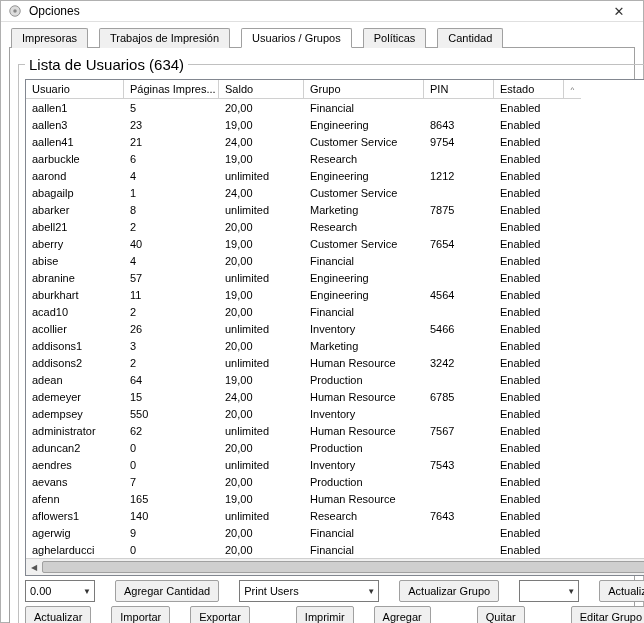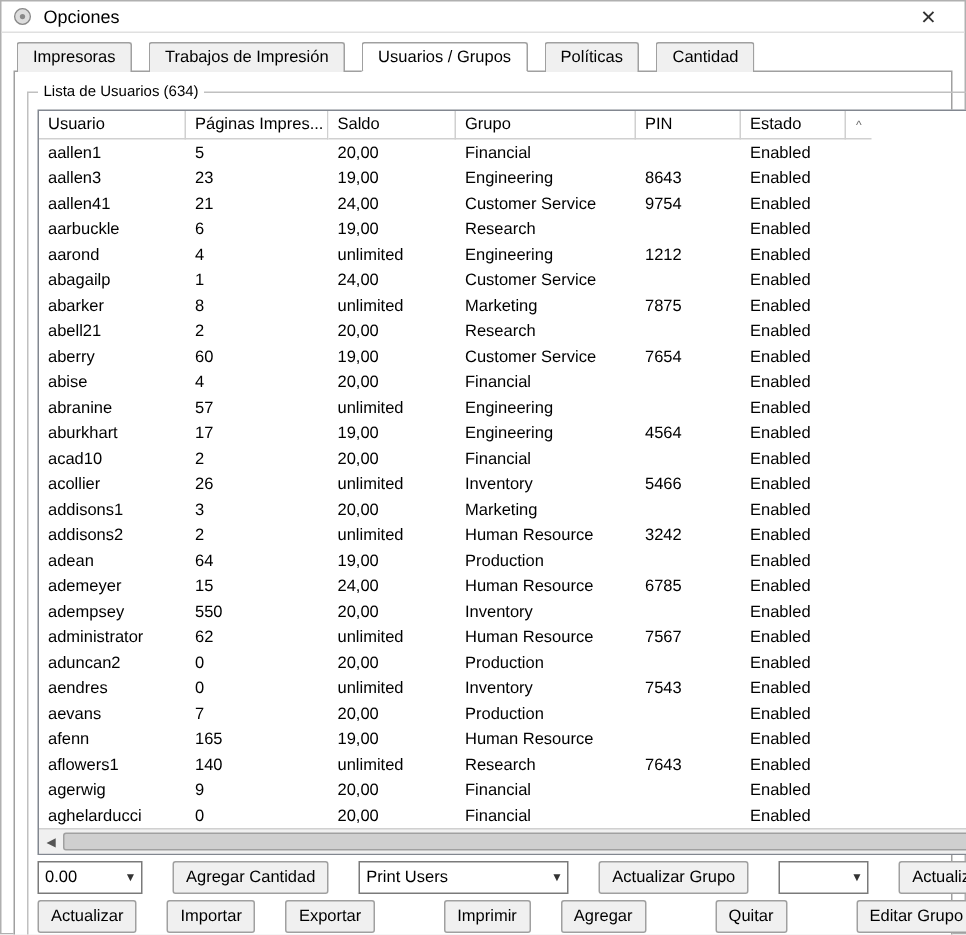--- a/index.html
+++ b/index.html
@@ -17,21 +17,21 @@
   .titlebar { height: 26px; display:flex; align-items:center; padding:0 6px; border-bottom: 1px solid #e0e0e0; }
   .titlebar .app-icon { width:16px; height:16px; margin-right:6px; display:flex; align-items:center; justify-content:center; }
   .titlebar .title { flex:1; font-size:12px; }
   .titlebar .close { width:36px; height:20px; display:flex; align-items:center; justify-content:center; font-size:13px; color:#333; cursor:pointer; }
   .client { flex:1; padding:6px 8px 8px 8px; display:flex; flex-direction:column; }
   .tabs { display:flex; gap:12px; padding-left:2px; position:relative; z-index:2; }
   .tab { border:1px solid #a0a0a0; border-bottom:none; padding:3px 10px; background:#f0f0f0; font-size:11px; border-radius:2px 2px 0 0; margin-right:-1px; position:relative; cursor:pointer; }
   .tab.active { background:#fff; z-index:3; border-bottom:1px solid #fff; }
   .tabpanel { flex:1; border:1px solid #a0a0a0; margin-top:-1px; background:#fff; padding:8px 8px 8px 8px; display:flex; flex-direction:column; position:relative; }
   fieldset.userlist { flex:1; border:1px solid #c0c0c0; margin:0 0 4px 0; padding:6px 6px 4px 6px; display:flex; flex-direction:column; min-height:0; }
-  fieldset.userlist legend { font-size:10px; padding:0 4px; }
+  fieldset.userlist legend { font-size:15px; padding:0 4px; }
   .tablewrap { flex:1; border:1px solid #828790; display:flex; flex-direction:column; min-height:0; background:#fff; }
   .thead { display:flex; background:#fff; }
   .th { border-right:1px solid #d0d0d0; border-bottom:1px solid #d0d0d0; padding:3px 6px; font-size:11px; background:#fff; white-space:nowrap; overflow:hidden; cursor:pointer; }
   .th:last-child { border-right:none; }
   .col-user   { width:98px; }
   .col-pages  { width:95px; }
   .col-saldo  { width:85px; }
   .col-grupo  { width:120px; }
   .col-pin    { width:70px; }
   .col-estado { width:70px; }
@@ -158,21 +158,21 @@
                 <div class="trow">
                   <div class="col-user">abell21</div>
                   <div class="col-pages">2</div>
                   <div class="col-saldo">20,00</div>
                   <div class="col-grupo">Research</div>
                   <div class="col-pin"></div>
                   <div class="col-estado">Enabled</div>
                 </div>
                 <div class="trow">
                   <div class="col-user">aberry</div>
-                  <div class="col-pages">60</div>
+                  <div class="col-pages">40</div>
                   <div class="col-saldo">19,00</div>
                   <div class="col-grupo">Customer Service</div>
                   <div class="col-pin">7654</div>
                   <div class="col-estado">Enabled</div>
                 </div>
                 <div class="trow">
                   <div class="col-user">abise</div>
                   <div class="col-pages">4</div>
                   <div class="col-saldo">20,00</div>
                   <div class="col-grupo">Financial</div>
@@ -182,21 +182,21 @@
                 <div class="trow">
                   <div class="col-user">abranine</div>
                   <div class="col-pages">57</div>
                   <div class="col-saldo">unlimited</div>
                   <div class="col-grupo">Engineering</div>
                   <div class="col-pin"></div>
                   <div class="col-estado">Enabled</div>
                 </div>
                 <div class="trow">
                   <div class="col-user">aburkhart</div>
-                  <div class="col-pages">17</div>
+                  <div class="col-pages">11</div>
                   <div class="col-saldo">19,00</div>
                   <div class="col-grupo">Engineering</div>
                   <div class="col-pin">4564</div>
                   <div class="col-estado">Enabled</div>
                 </div>
                 <div class="trow">
                   <div class="col-user">acad10</div>
                   <div class="col-pages">2</div>
                   <div class="col-saldo">20,00</div>
                   <div class="col-grupo">Financial</div>

